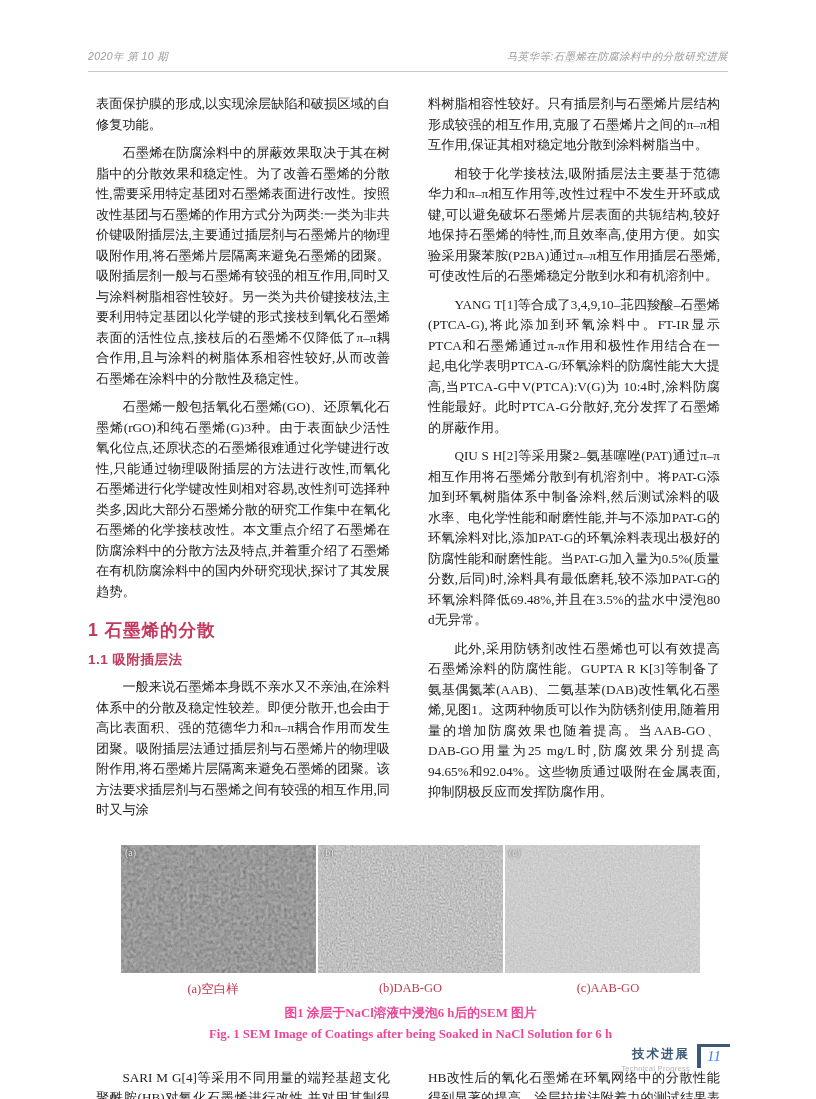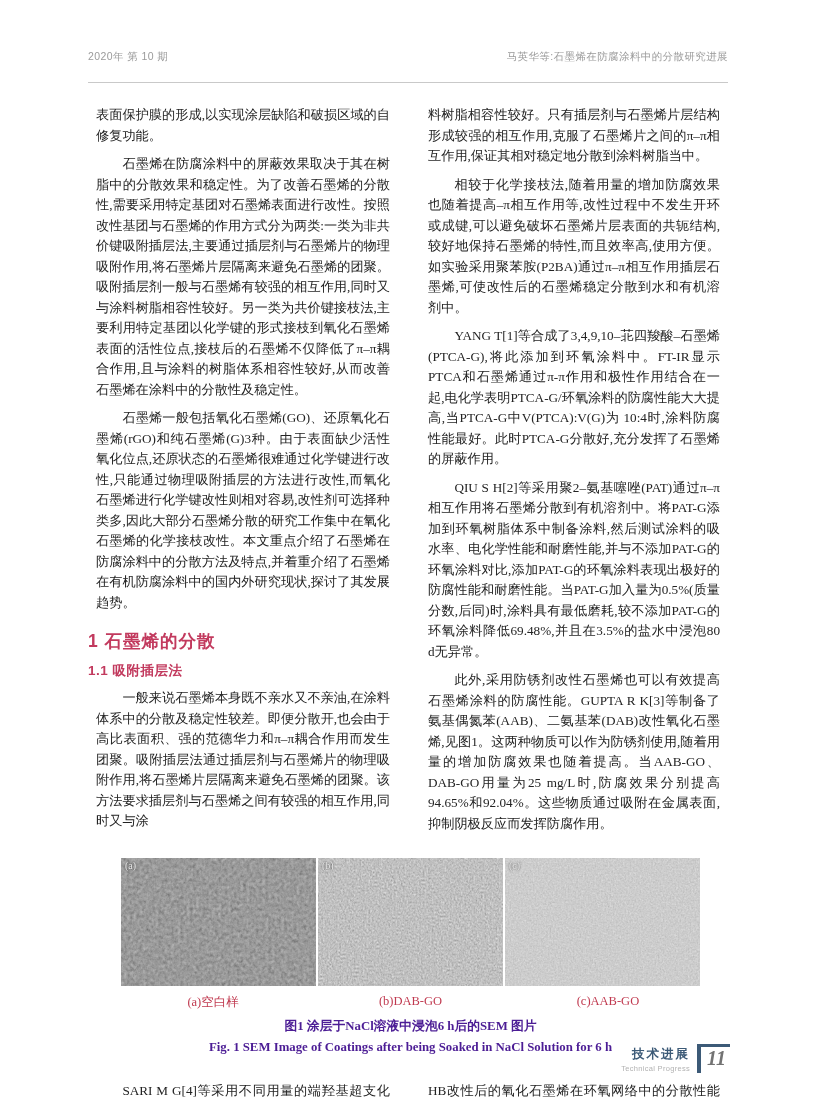--- a/index.html
+++ b/index.html
@@ -10,21 +10,21 @@
     overflow:hidden;
     font-family:"Liberation Serif","DejaVu Serif",serif;
     color:#232323;
   }
   .content{position:absolute;left:88px;top:50px;width:640px;}
   
   .hdr{
     display:flex;justify-content:space-between;
     font-family:"Liberation Sans","DejaVu Sans",sans-serif;
     font-size:10.5px;color:#9b9b9b;letter-spacing:.4px;
-    padding-bottom:18px;border-bottom:1px solid #c9c9c9;
+    padding-bottom:7px;border-bottom:1px solid #c9c9c9;font-style:italic;
   }
   
   .cols{display:flex;gap:22px;margin-top:14px;}
   .col-l{width:310px;}
   .col-r{width:308px;}
   p.para{
     margin:8px;font-size:13.2px;line-height:20.5px;
     text-align:justify;color:#232323;
   }
   p.indent{text-indent:2em;}
@@ -48,21 +48,21 @@
     font-family:"Liberation Serif","DejaVu Serif",serif;
     font-size:10px;color:#e8e8e8;text-shadow:0 0 2px #333;
   }
   .pw-a{width:195px;} .pw-b{width:185px;} .pw-c{width:195px;}
   .panel-labels{display:flex;gap:18px;margin-top:8px;}
   .panel-label{
     font-size:12.5px;color:#c0394f;text-align:center;
     font-family:"Liberation Serif","DejaVu Serif",serif;
   }
   .cap{
-    text-align:center;font-weight:bold;color:#4c1d95;
+    text-align:center;font-weight:bold;color:#ec4899;
     font-size:12.8px;line-height:20px;margin-top:5px;
   }
   .cap-en{font-family:Liberation Serif, serif;margin-top:1px;}
   .cols-bottom{display:flex;gap:6px;margin-top:16px;justify-content:space-between;}
   
   .footer{
     position:absolute;right:86px;bottom:26px;
     display:flex;align-items:flex-start;
   }
   .footer-text{text-align:right;margin-top:2px;}
@@ -74,21 +74,21 @@
     font-family:"Liberation Sans","DejaVu Sans",sans-serif;
     font-size:7.5px;color:#b2b2b2;letter-spacing:.3px;margin-top:1px;
   }
   .page-box{
     margin-left:7px;
     border-top:3px solid #3c5a77;border-left:4px solid #3c5a77;
     padding:0 3px 3px 6px;min-width:20px;
   }
   .page-num{
     font-family:"Liberation Serif","DejaVu Serif",serif;
-    font-style:italic;font-weight:bold;font-size:20px;color:#737373;
+    font-style:italic;font-weight:normal;font-size:15px;color:#3b82f6;
   }
 </style>
 </head>
 <body>
 
 <div class="page">
   <div class="content">
 
     <div class="hdr">
       <span>2020年  第 10 期</span>
@@ -99,21 +99,21 @@
       <div class="col-l">
         <p class="para">表面保护膜的形成,以实现涂层缺陷和破损区域的自修复功能。</p>
         <p class="para indent">石墨烯在防腐涂料中的屏蔽效果取决于其在树脂中的分散效果和稳定性。为了改善石墨烯的分散性,需要采用特定基团对石墨烯表面进行改性。按照改性基团与石墨烯的作用方式分为两类:一类为非共价键吸附插层法,主要通过插层剂与石墨烯片的物理吸附作用,将石墨烯片层隔离来避免石墨烯的团聚。吸附插层剂一般与石墨烯有较强的相互作用,同时又与涂料树脂相容性较好。另一类为共价键接枝法,主要利用特定基团以化学键的形式接枝到氧化石墨烯表面的活性位点,接枝后的石墨烯不仅降低了π–π耦合作用,且与涂料的树脂体系相容性较好,从而改善石墨烯在涂料中的分散性及稳定性。</p>
         <p class="para indent">石墨烯一般包括氧化石墨烯(GO)、还原氧化石墨烯(rGO)和纯石墨烯(G)3种。由于表面缺少活性氧化位点,还原状态的石墨烯很难通过化学键进行改性,只能通过物理吸附插层的方法进行改性,而氧化石墨烯进行化学键改性则相对容易,改性剂可选择种类多,因此大部分石墨烯分散的研究工作集中在氧化石墨烯的化学接枝改性。本文重点介绍了石墨烯在防腐涂料中的分散方法及特点,并着重介绍了石墨烯在有机防腐涂料中的国内外研究现状,探讨了其发展趋势。</p>
         <h1 class="sec">1   石墨烯的分散</h1>
         <h2 class="subsec">1.1   吸附插层法</h2>
         <p class="para indent">一般来说石墨烯本身既不亲水又不亲油,在涂料体系中的分散及稳定性较差。即便分散开,也会由于高比表面积、强的范德华力和π–π耦合作用而发生团聚。吸附插层法通过插层剂与石墨烯片的物理吸附作用,将石墨烯片层隔离来避免石墨烯的团聚。该方法要求插层剂与石墨烯之间有较强的相互作用,同时又与涂</p>
       </div>
       <div class="col-r">
         <p class="para">料树脂相容性较好。只有插层剂与石墨烯片层结构形成较强的相互作用,克服了石墨烯片之间的π–π相互作用,保证其相对稳定地分散到涂料树脂当中。</p>
-        <p class="para indent">相较于化学接枝法,随着用量的增加防腐效果也随着提高–π相互作用等,改性过程中不发生开环或成键,可以避免破坏石墨烯片层表面的共轭结构,较好地保持石墨烯的特性,而且效率高,使用方便。如实验采用聚苯胺(P2BA)通过π–π相互作用插层石墨烯,可使改性后的石墨烯稳定分散到水和有机溶剂中。</p>
+        <p class="para indent">相较于化学接枝法,吸附插层法主要基于范德华力和π–π相互作用等,改性过程中不发生开环或成键,可以避免破坏石墨烯片层表面的共轭结构,较好地保持石墨烯的特性,而且效率高,使用方便。如实验采用聚苯胺(P2BA)通过π–π相互作用插层石墨烯,可使改性后的石墨烯稳定分散到水和有机溶剂中。</p>
         <p class="para indent">YANG T[1]等合成了3,4,9,10–苝四羧酸–石墨烯(PTCA-G),将此添加到环氧涂料中。FT-IR显示PTCA和石墨烯通过π-π作用和极性作用结合在一起,电化学表明PTCA-G/环氧涂料的防腐性能大大提高,当PTCA-G中V(PTCA):V(G)为 10:4时,涂料防腐性能最好。此时PTCA-G分散好,充分发挥了石墨烯的屏蔽作用。</p>
         <p class="para indent">QIU S H[2]等采用聚2–氨基噻唑(PAT)通过π–π相互作用将石墨烯分散到有机溶剂中。将PAT-G添加到环氧树脂体系中制备涂料,然后测试涂料的吸水率、电化学性能和耐磨性能,并与不添加PAT-G的环氧涂料对比,添加PAT-G的环氧涂料表现出极好的防腐性能和耐磨性能。当PAT-G加入量为0.5%(质量分数,后同)时,涂料具有最低磨耗,较不添加PAT-G的环氧涂料降低69.48%,并且在3.5%的盐水中浸泡80 d无异常。</p>
         <p class="para indent">此外,采用防锈剂改性石墨烯也可以有效提高石墨烯涂料的防腐性能。GUPTA R K[3]等制备了氨基偶氮苯(AAB)、二氨基苯(DAB)改性氧化石墨烯,见图1。这两种物质可以作为防锈剂使用,随着用量的增加防腐效果也随着提高。当AAB-GO、DAB-GO用量为25 mg/L时,防腐效果分别提高94.65%和92.04%。这些物质通过吸附在金属表面,抑制阴极反应而发挥防腐作用。</p>
       </div>
     </div>
 
     <div class="figure">
       <div class="panels">
         <div class="panel pw-a">
           <svg viewBox="0 0 195 128" preserveAspectRatio="none" aria-hidden="true">

